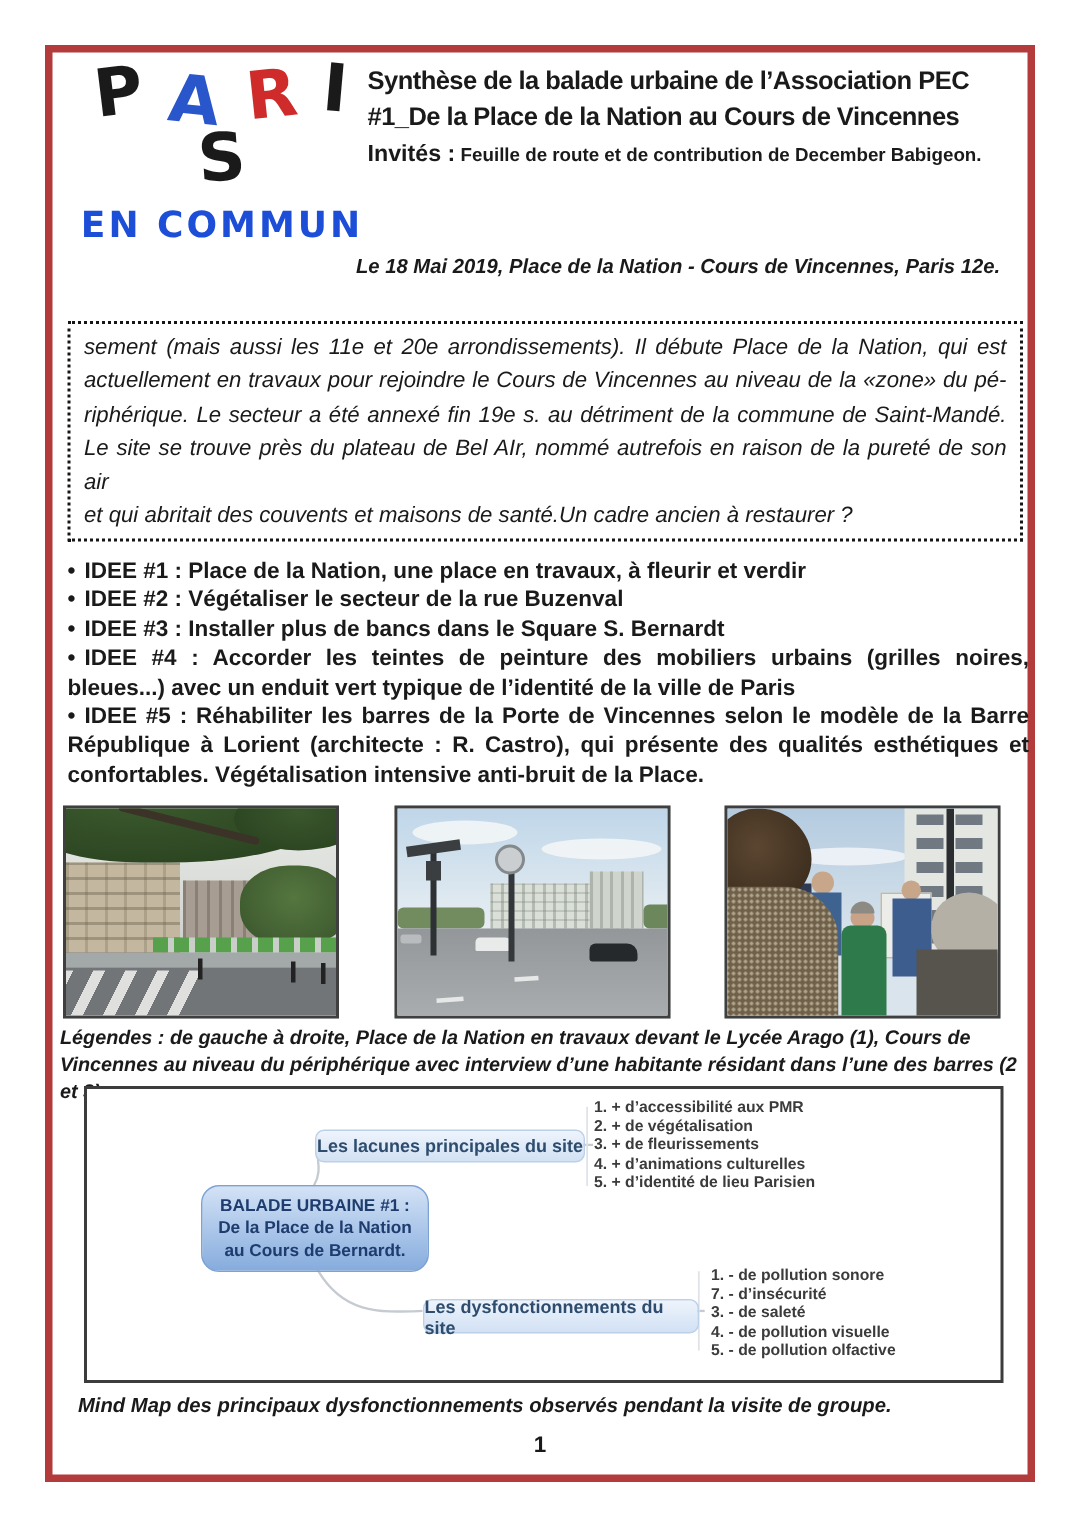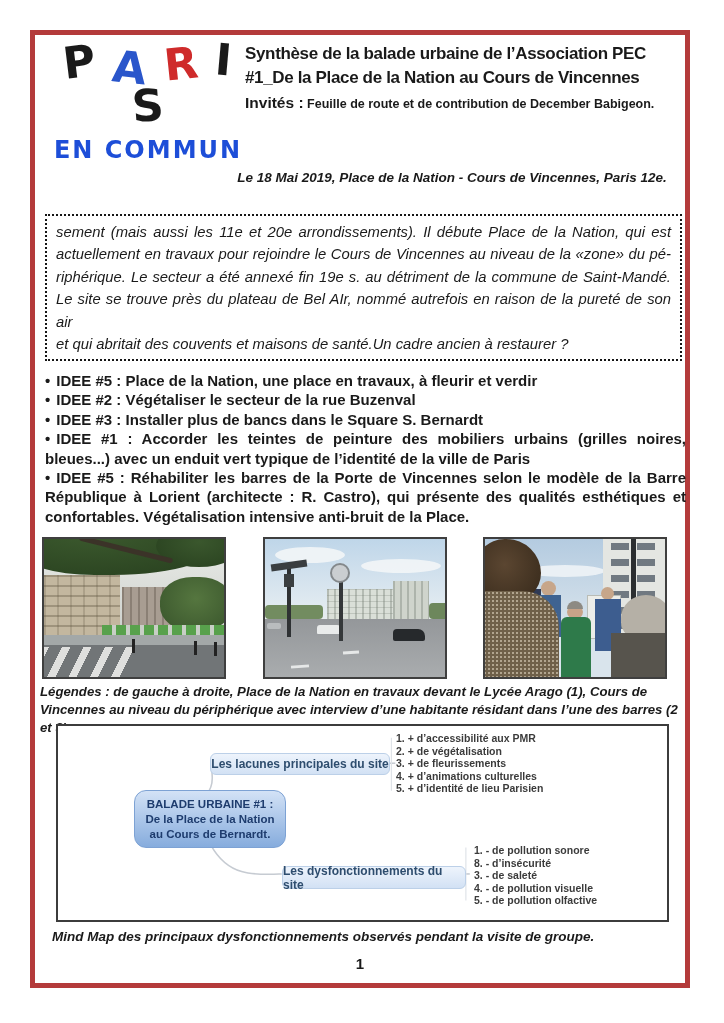--- a/index.html
+++ b/index.html
@@ -168,24 +168,24 @@
 
   <div class="introbox">
     <div class="intro-line">sement (mais aussi les 11e et 20e arrondissements). Il débute Place de la Nation, qui est</div>
     <div class="intro-line">actuellement en travaux pour rejoindre le Cours de Vincennes au niveau de la «zone» du pé-</div>
     <div class="intro-line">riphérique. Le secteur a été annexé fin 19e s. au détriment de la commune de Saint-Mandé.</div>
     <div class="intro-line">Le site se trouve près du plateau de Bel AIr, nommé autrefois en raison de la pureté de son air</div>
     <div class="intro-line last">et qui abritait des couvents et maisons de santé.Un cadre ancien à restaurer ?</div>
   </div>
 
   <div class="ideas">
-    <div class="idea"><span class="bullet">•</span><span>IDEE #5 : Place de la Nation, une place en travaux, à fleurir et verdir</span></div>
+    <div class="idea"><span class="bullet">•</span><span>IDEE #1 : Place de la Nation, une place en travaux, à fleurir et verdir</span></div>
     <div class="idea"><span class="bullet">•</span><span>IDEE #2 : Végétaliser le secteur de la rue Buzenval</span></div>
     <div class="idea"><span class="bullet">•</span><span>IDEE #3 : Installer plus de bancs dans le Square S. Bernardt</span></div>
-    <div class="idea"><span class="bullet">•</span><span>IDEE #1 : Accorder les teintes de peinture des mobiliers urbains (grilles noires, bleues...) avec un enduit vert typique de l’identité de la ville de Paris</span></div>
+    <div class="idea"><span class="bullet">•</span><span>IDEE #4 : Accorder les teintes de peinture des mobiliers urbains (grilles noires, bleues...) avec un enduit vert typique de l’identité de la ville de Paris</span></div>
     <div class="idea"><span class="bullet">•</span><span>IDEE #5 : Réhabiliter les barres de la Porte de Vincennes selon le modèle de la Barre République à Lorient (architecte : R. Castro), qui présente des qualités esthétiques et confortables. Végétalisation intensive anti-bruit de la Place.</span></div>
   </div>
 
   <div class="photo photo1">
     <div class="p1-sky"></div>
     <div class="p1-bldg2"></div>
     <div class="p1-trees"></div>
     <div class="p1-bldg"></div>
     <div class="p1-barrier"></div>
     <div class="p1-walk"></div>
@@ -262,21 +262,21 @@
     <div class="mm-node mm-b2">Les dysfonctionnements du site</div>
     <div class="mm-list mm-list-top">
       <div>1. + d’accessibilité aux PMR</div>
       <div>2. + de végétalisation</div>
       <div>3. + de fleurissements</div>
       <div>4. + d’animations culturelles</div>
       <div>5. + d’identité de lieu Parisien</div>
     </div>
     <div class="mm-list mm-list-bottom">
       <div>1. - de pollution sonore</div>
-      <div>8. - d’insécurité</div>
+      <div>7. - d’insécurité</div>
       <div>3. - de saleté</div>
       <div>4. - de pollution visuelle</div>
       <div>5. - de pollution olfactive</div>
     </div>
   </div>
 
   <div class="caption">Mind Map des principaux dysfonctionnements observés pendant la visite de groupe.</div>
   <div class="pagenum">1</div>
 </div>
 

